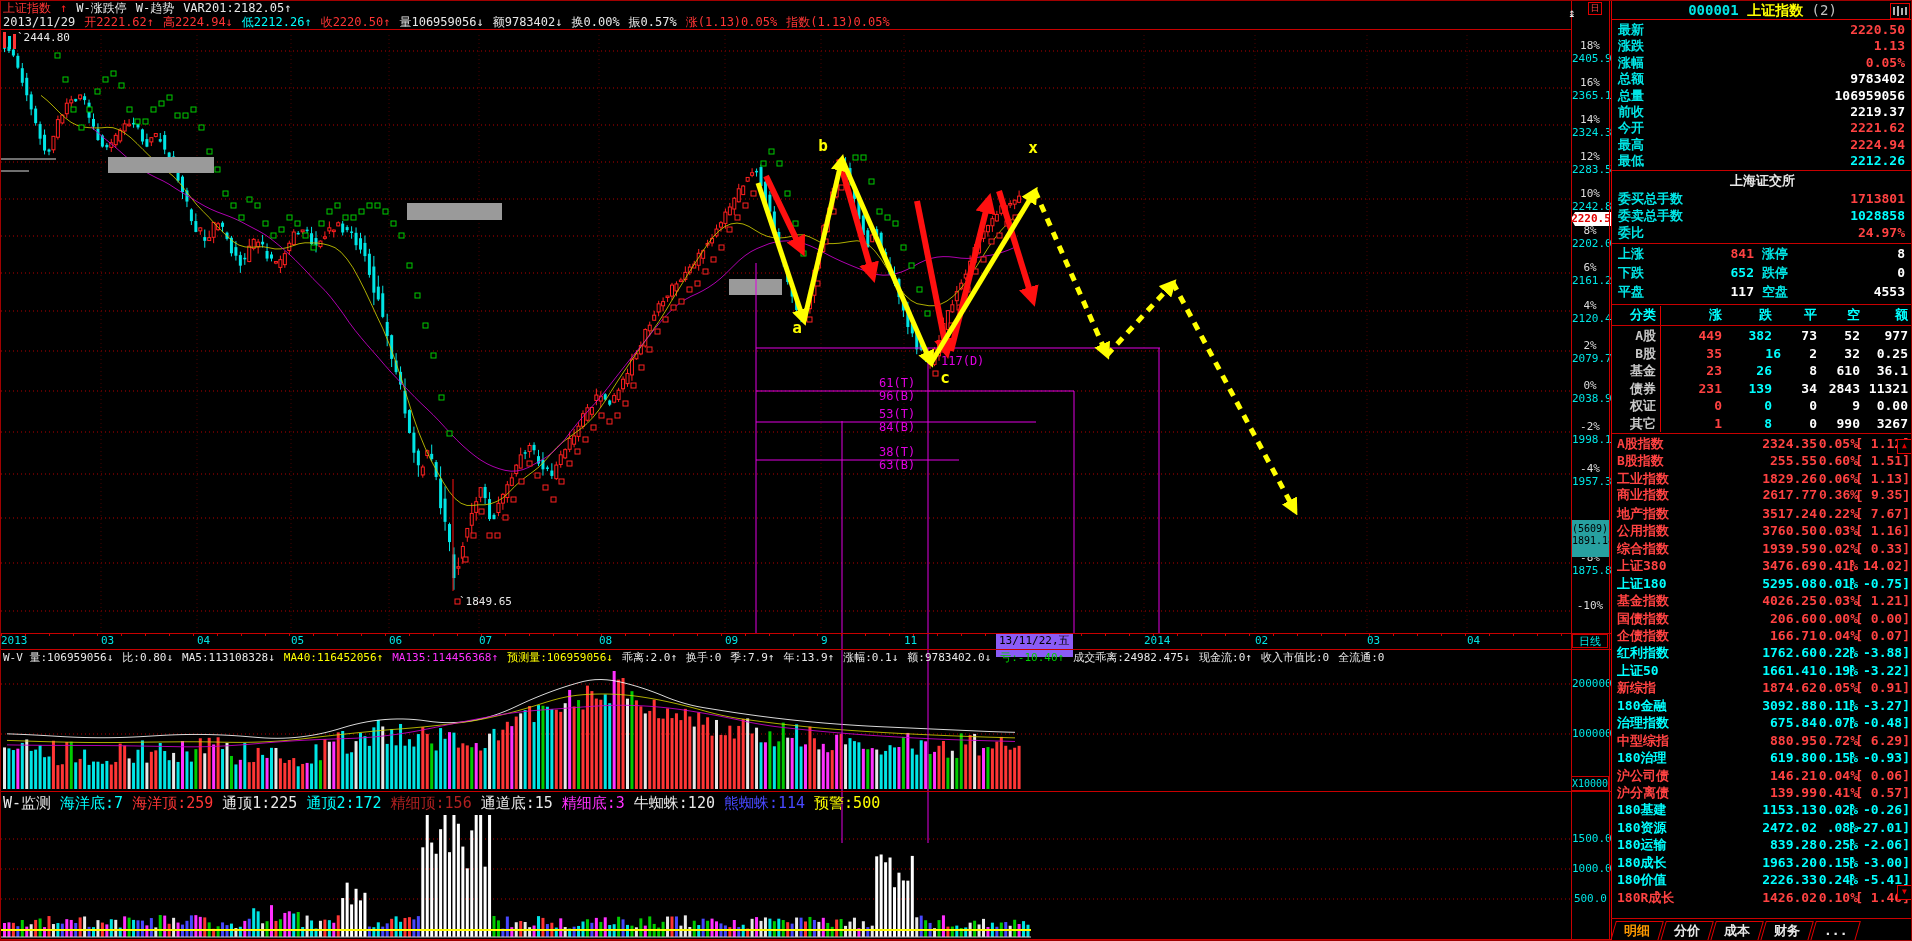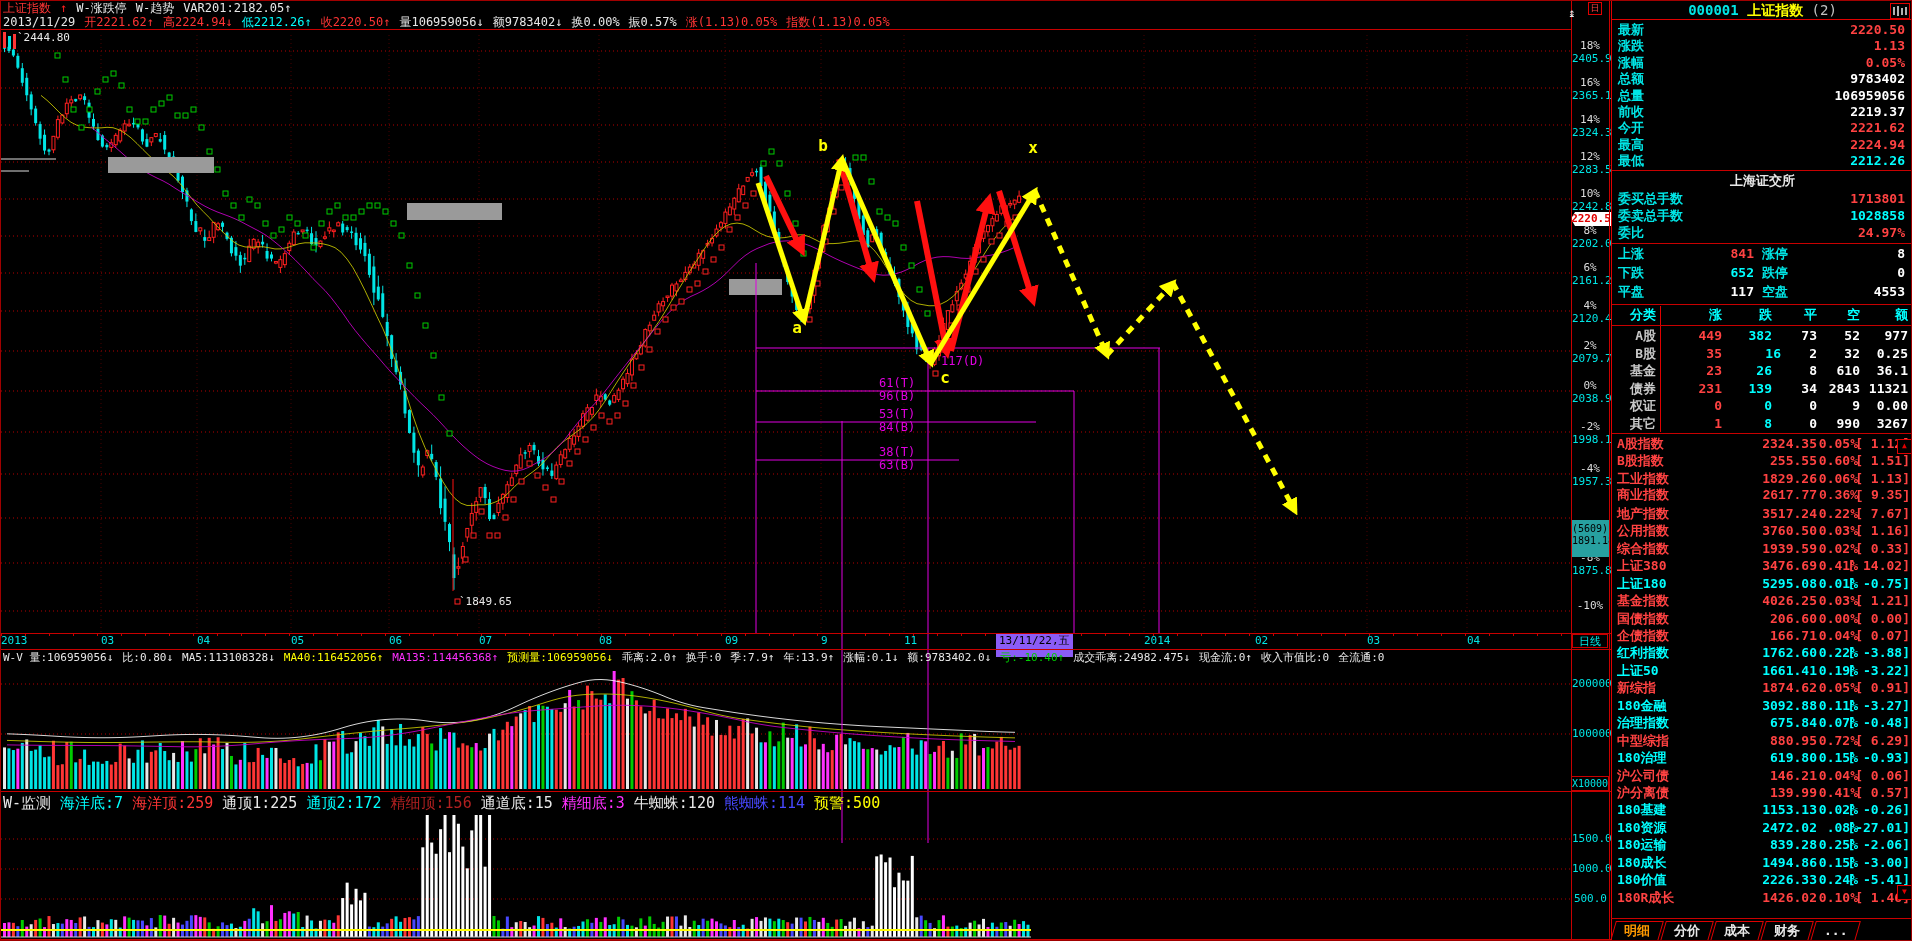--- a/index.html
+++ b/index.html
@@ -1646,21 +1646,21 @@
           <span class="v3">[-27.01]</span>
         </div>
         <div class="irow c-c" style="top: 835.35px;">
           <span class="nm">180运输</span>
           <span class="v1">839.28</span>
           <span class="v2">0.25%</span>
           <span class="v3">[ -2.06]</span>
         </div>
         <div class="irow c-c" style="top: 852.8px;">
           <span class="nm">180成长</span>
-          <span class="v1">1494.86</span>
+          <span class="v1">1963.20</span>
           <span class="v2">0.15%</span>
           <span class="v3">[ -3.00]</span>
         </div>
         <div class="irow c-c" style="top: 870.25px;">
           <span class="nm">180价值</span>
           <span class="v1">2226.33</span>
           <span class="v2">0.24%</span>
           <span class="v3">[ -5.41]</span>
         </div>
         <div class="irow c-r" style="top: 887.7px;">

